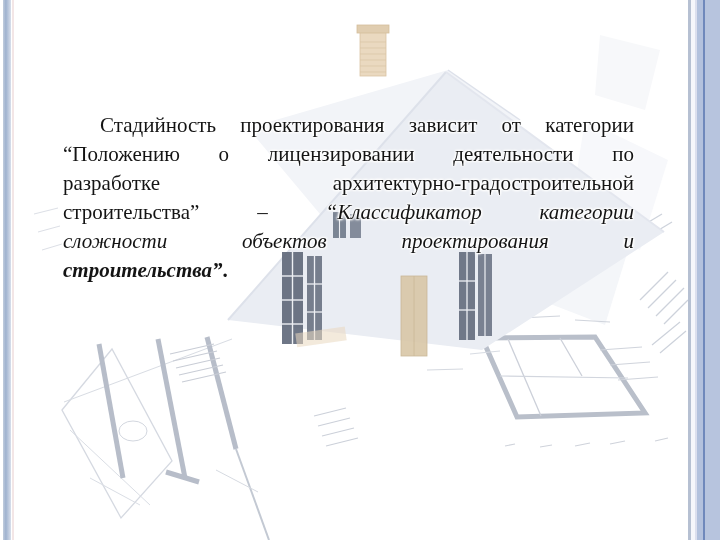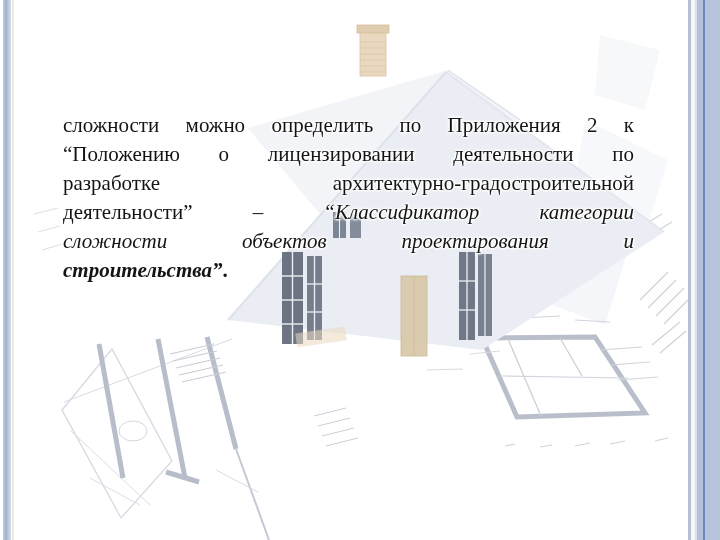--- a/index.html
+++ b/index.html
@@ -212,21 +212,21 @@
   <div class="stripe-left" style="background: linear-gradient(to right, rgb(194, 205, 221) 0%, rgb(159, 178, 207) 35%, rgb(216, 223, 235) 100%);"></div>
   <div class="stripe-left-accent" style="background: rgb(243, 230, 230);"></div>
   <div class="rb rb-a" style="background: rgb(182, 192, 210);"></div>
   <div class="rb rb-b" style="background: rgb(246, 246, 251);"></div>
   <div class="rb rb-c" style="background: rgb(220, 223, 238);"></div>
   <div class="rb rb-d" style="background: rgb(179, 193, 221);"></div>
   <div class="rb rb-e" style="background: rgb(111, 136, 187);"></div>
   <div class="rb rb-f" style="background: rgb(183, 196, 222);"></div>
 
   <div class="textblock" style="font-size: 21px; line-height: 29px; color: rgb(20, 20, 20); --first-indent: 37px;">
-      <div class="line" style="height: 29px;"><span>сложности можно определить по Приложения 2 к</span></div>
+      <div class="line indent" style="height: 29px;"><span>Стадийность проектирования зависит от категории</span></div>
       <div class="line" style="height: 29px;"><span>“Положению о лицензировании деятельности по</span></div>
       <div class="line" style="height: 29px;"><span>разработке архитектурно-градостроительной</span></div>
-      <div class="line" style="height: 29px;"><span>деятельности” – </span><span class="it">“Классификатор категории</span></div>
+      <div class="line" style="height: 29px;"><span>строительства” – </span><span class="it">“Классификатор категории</span></div>
       <div class="line" style="height: 29px;"><span class="it">сложности объектов проектирования и</span></div>
       <div class="line nojust" style="height: 29px; font-weight: bold;"><span class="it">строительства”</span><span>.</span></div>
     </div>
 
 </div>
 
 </body></html>

